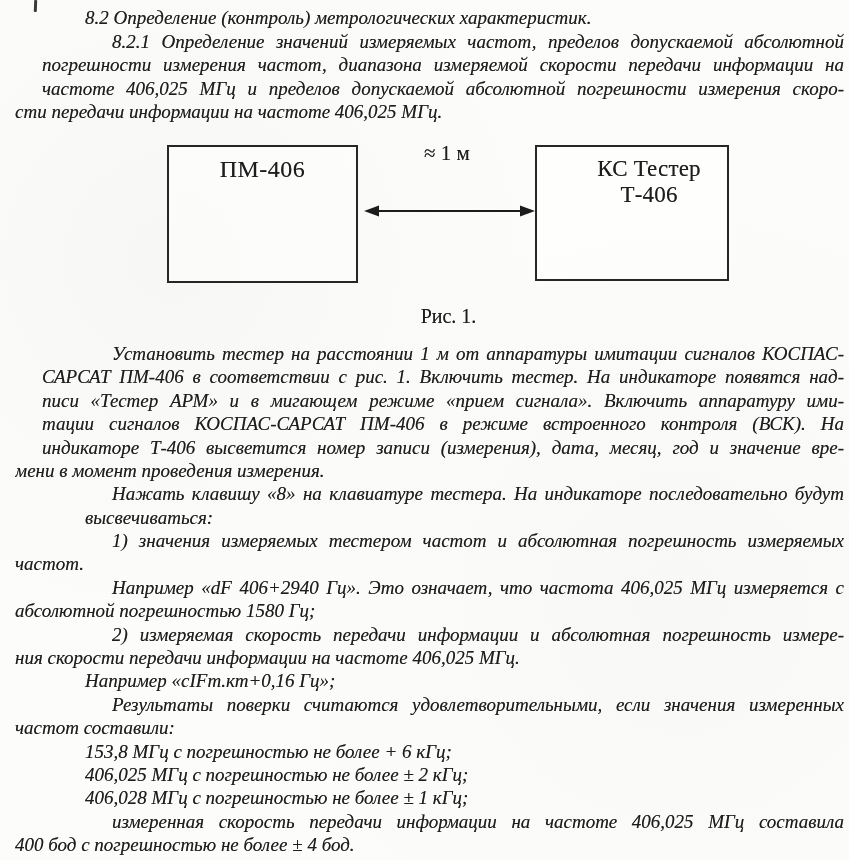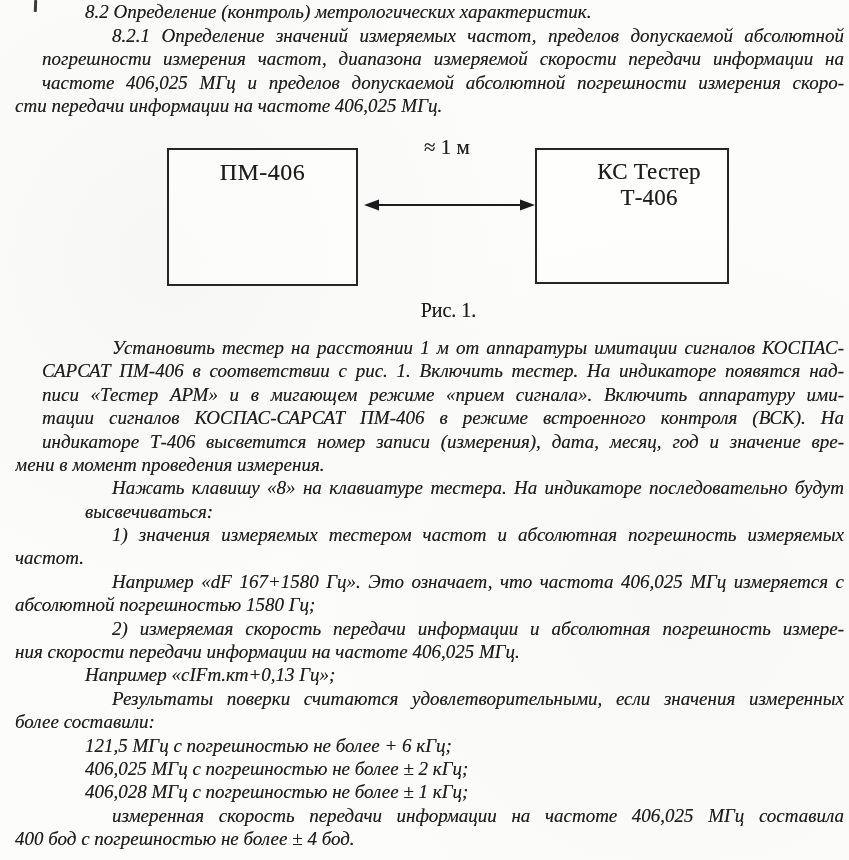--- a/index.html
+++ b/index.html
@@ -33,31 +33,31 @@
     line-height: 23.4px;
     height: 23.4px;
     overflow: hidden;
     text-align: justify;
     text-align-last: left;
     white-space: nowrap;
     font-style: italic;
   }
   .line.justify { text-align-last: justify; white-space: normal; margin-left: 27px; }
   .line.indent { padding-left: 70px; }
-  .intro { }
+  .intro { padding-top: 6px; }
   .intro .line { font-style: italic; line-height: 23.6px; height: 23.6px; }
   .figure {
     position: relative;
     margin-top: 14px;
     height: 140px;
     width: 849px;
   }
   .fbox {
     position: absolute;
-    top: 16px;
+    top: 7px;
     border: 2px solid #262626;
     background: rgba(255,255,255,0.5);
     box-sizing: border-box;
     text-align: center;
   }
   .fbox.left  { left: 167px; width: 191px; height: 138px; }
   .fbox.right { left: 535px; width: 194px; height: 136px; }
   .fbox .box-label {
     margin-top: 9px;
     font-size: 24px;
@@ -118,27 +118,27 @@
       <div class="line indent justify">Установить тестер на расстоянии 1 м от аппаратуры имитации сигналов КОСПАС-</div>
       <div class="line justify">САРСАТ ПМ-406 в соответствии с рис. 1. Включить тестер. На индикаторе появятся над-</div>
       <div class="line justify">писи «Тестер АРМ» и в мигающем режиме «прием сигнала». Включить аппаратуру ими-</div>
       <div class="line justify">тации сигналов КОСПАС-САРСАТ ПМ-406 в режиме встроенного контроля (ВСК). На</div>
       <div class="line justify">индикаторе Т-406 высветится номер записи (измерения), дата, месяц, год и значение вре-</div>
       <div class="line">мени в момент проведения измерения.</div>
       <div class="line indent justify">Нажать клавишу «8» на клавиатуре тестера. На индикаторе последовательно будут</div>
       <div class="line indent">высвечиваться:</div>
       <div class="line indent justify">1) значения измеряемых тестером частот и абсолютная погрешность измеряемых</div>
       <div class="line">частот.</div>
-      <div class="line indent justify">Например «dF 167+1580 Гц». Это означает, что частота 406,025 МГц измеряется с</div>
+      <div class="line indent justify">Например «dF 406+2940 Гц». Это означает, что частота 406,025 МГц измеряется с</div>
       <div class="line">абсолютной погрешностью 1580 Гц;</div>
       <div class="line indent justify">2) измеряемая скорость передачи информации и абсолютная погрешность измере-</div>
       <div class="line">ния скорости передачи информации на частоте 406,025 МГц.</div>
-      <div class="line indent">Например «сIFт.кт+0,13 Гц»;</div>
+      <div class="line indent">Например «сIFт.кт+0,16 Гц»;</div>
       <div class="line indent justify">Результаты поверки считаются удовлетворительными, если значения измеренных</div>
-      <div class="line">более составили:</div>
-      <div class="line indent">121,5 МГц с погрешностью не более + 6 кГц;</div>
+      <div class="line">частот составили:</div>
+      <div class="line indent">153,8 МГц с погрешностью не более + 6 кГц;</div>
       <div class="line indent">406,025 МГц с погрешностью не более ± 2 кГц;</div>
       <div class="line indent">406,028 МГц с погрешностью не более ± 1 кГц;</div>
       <div class="line indent justify">измеренная скорость передачи информации на частоте 406,025 МГц составила</div>
       <div class="line">400 бод с погрешностью не более ± 4 бод.</div>
     </div>
 
 </div>
 
 </body></html>

